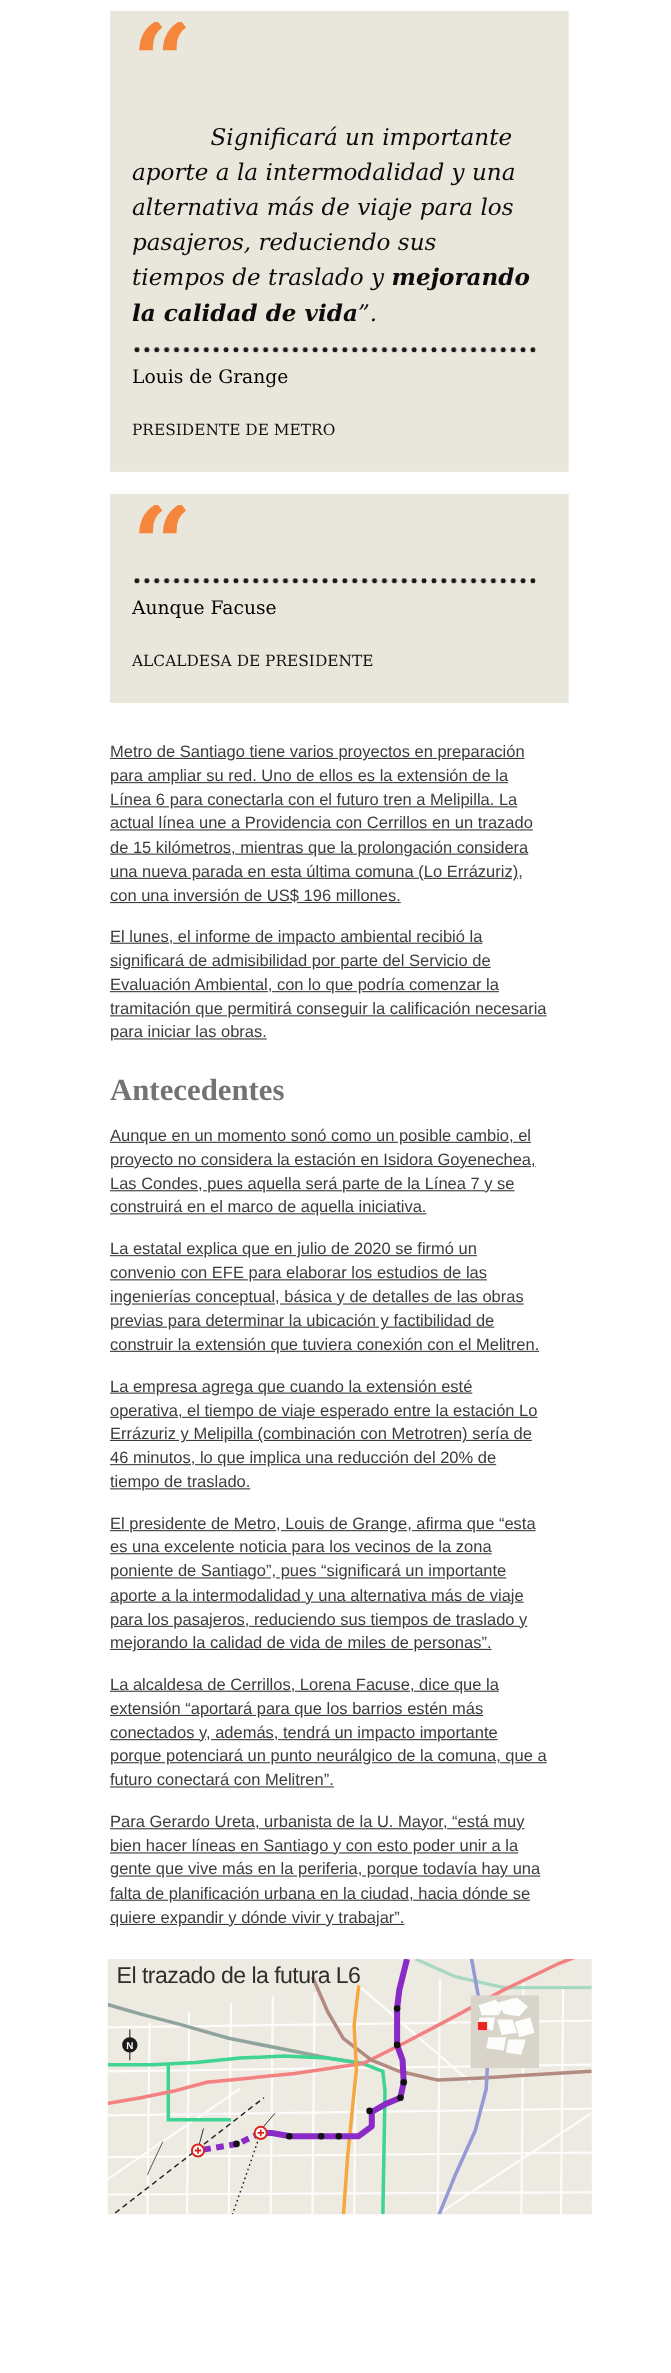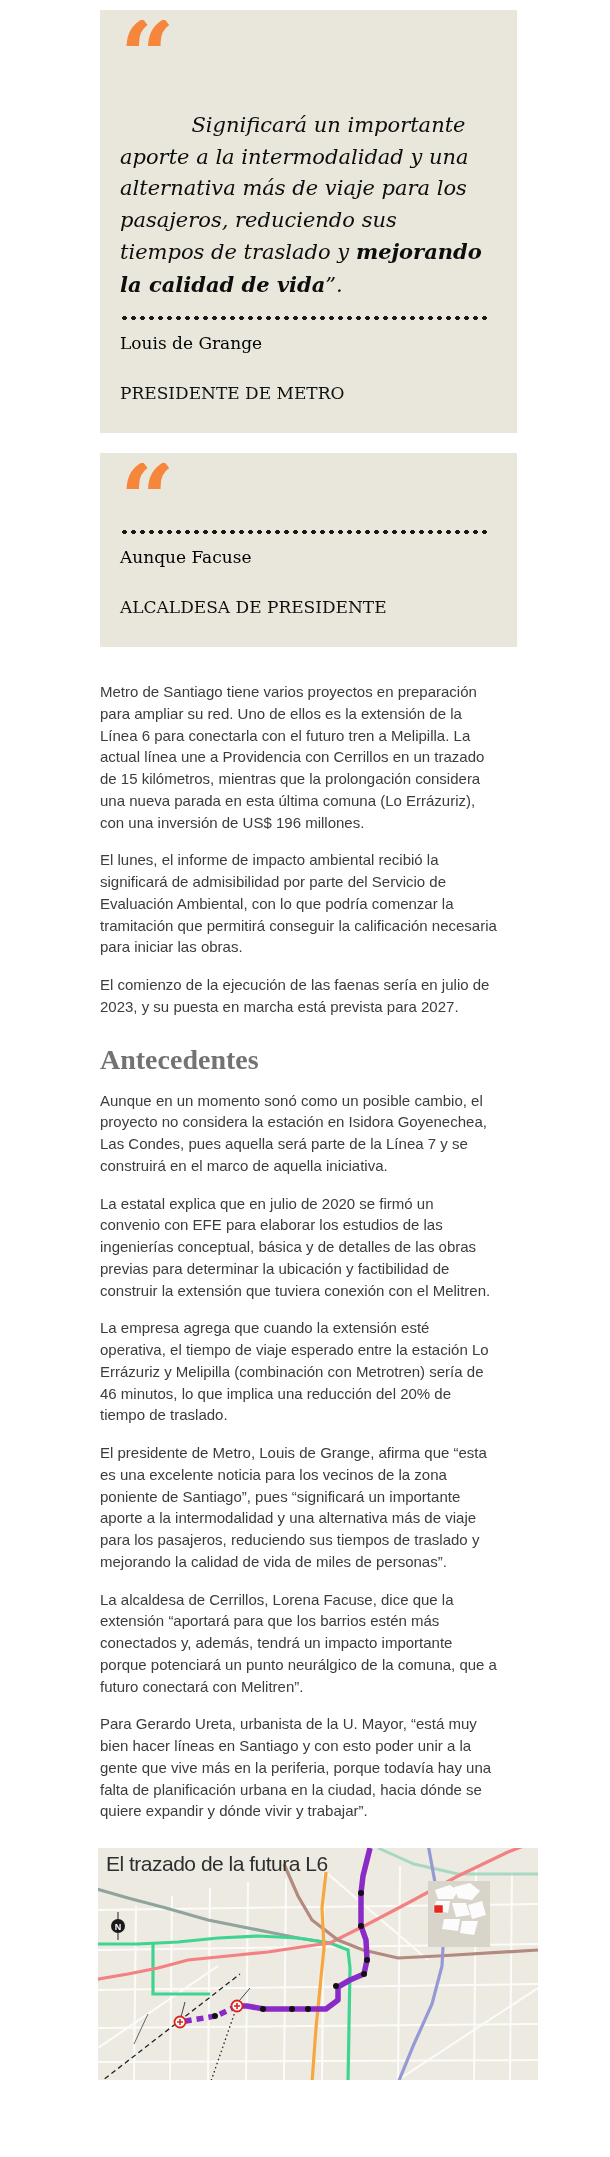--- a/index.html
+++ b/index.html
@@ -6,25 +6,25 @@
   body{width:610px;font-family:"Liberation Sans",sans-serif;color:#3c3c3c;}
   .page{padding-top:10px;padding-bottom:20px;}
 
   
   .quote-card{background:#e9e6db;width:417px;margin:0 0 20px 100px;padding:10px 30px 30px 20px;box-sizing:border-box;}
   .qmark{display:block;height:62px;font-family:"DejaVu Serif",serif;font-weight:bold;font-size:95px;line-height:.78;color:#f6863c;letter-spacing:-8px;overflow:hidden;}
   .qtext{margin:28px 0 14px 0;font-family:"DejaVu Serif","Liberation Serif",serif;font-style:italic;font-size:21px;line-height:1.5;color:#0d0d0d;text-indent:3.4em;}
   .qtext b{font-weight:bold;}
   .dots{height:6px;margin:4px 0 12px 0;background-image:radial-gradient(circle,#191919 2.1px,transparent 2.5px);background-size:9px 6px;background-repeat:repeat-x;background-position:0 50%;}
   .qname{font-family:"DejaVu Serif","Liberation Serif",serif;font-size:17px;color:#000000;margin-top:10px;}
-  .qrole{font-family:"DejaVu Serif","Liberation Serif",serif;font-size:17px;color:#111;margin-top:30px;}
+  .qrole{font-family:"DejaVu Serif","Liberation Serif",serif;font-size:14px;color:#111;margin-top:30px;}
 
   
   .article{width:410px;margin:34px 0 0 100px;}
-  .article p{font-size:15px;line-height:1.45;margin:0 13px 16px 0;color:#3c3c3c;}
+  .article p{font-size:15px;line-height:1.45;margin:0 13px 16px 0;color:#3c3c3c;text-decoration:underline;}
   .article h2{font-family:"Liberation Serif","DejaVu Serif",serif;font-size:28px;color:#737373;margin:26px 0 14px 0;font-weight:bold;}
 
   
   .map-wrap{margin:26px 0 0 98px;width:440px;}
   .map-card{position:relative;width:440px;height:232px;background:#edeae1;overflow:hidden;}
   .map-title{position:absolute;left:8px;top:4px;font-size:21px;letter-spacing:-.5px;color:#2e2e2e;}
   .map-svg{position:absolute;left:0;top:0;}
 </style>
 </head>
 <body>
@@ -42,21 +42,20 @@
   <div class="quote-card">
     <span class="qmark">“</span>
     <div class="dots"></div>
     <div class="qname">Aunque Facuse</div>
     <div class="qrole">ALCALDESA DE PRESIDENTE</div>
   </div>
 
   <div class="article">
       <p>Metro de Santiago tiene varios proyectos en preparación para ampliar su red. Uno de ellos es la extensión de la Línea 6 para conectarla con el futuro tren a Melipilla. La actual línea une a Providencia con Cerrillos en un trazado de 15 kilómetros, mientras que la prolongación considera una nueva parada en esta última comuna (Lo Errázuriz), con una inversión de US$ 196 millones.</p>
       <p>El lunes, el informe de impacto ambiental recibió la significará de admisibilidad por parte del Servicio de Evaluación Ambiental, con lo que podría comenzar la tramitación que permitirá conseguir la calificación necesaria para iniciar las obras.</p>
-      <p>El comienzo de la ejecución de las faenas sería en julio de 2023, y su puesta en marcha está prevista para 2027.</p>
       <h2>Antecedentes</h2>
       <p>Aunque en un momento sonó como un posible cambio, el proyecto no considera la estación en Isidora Goyenechea, Las Condes, pues aquella será parte de la Línea 7 y se construirá en el marco de aquella iniciativa.</p>
       <p>La estatal explica que en julio de 2020 se firmó un convenio con EFE para elaborar los estudios de las ingenierías conceptual, básica y de detalles de las obras previas para determinar la ubicación y factibilidad de construir la extensión que tuviera conexión con el Melitren.</p>
       <p>La empresa agrega que cuando la extensión esté operativa, el tiempo de viaje esperado entre la estación Lo Errázuriz y Melipilla (combinación con Metrotren) sería de 46 minutos, lo que implica una reducción del 20% de tiempo de traslado.</p>
       <p>El presidente de Metro, Louis de Grange, afirma que “esta es una excelente noticia para los vecinos de la zona poniente de Santiago”, pues “significará un importante aporte a la intermodalidad y una alternativa más de viaje para los pasajeros, reduciendo sus tiempos de traslado y mejorando la calidad de vida de miles de personas”.</p>
       <p>La alcaldesa de Cerrillos, Lorena Facuse, dice que la extensión “aportará para que los barrios estén más conectados y, además, tendrá un impacto importante porque potenciará un punto neurálgico de la comuna, que a futuro conectará con Melitren”.</p>
       <p>Para Gerardo Ureta, urbanista de la U. Mayor, “está muy bien hacer líneas en Santiago y con esto poder unir a la gente que vive más en la periferia, porque todavía hay una falta de planificación urbana en la ciudad, hacia dónde se quiere expandir y dónde vivir y trabajar”.</p>
     </div>
 
   <div class="map-wrap">

